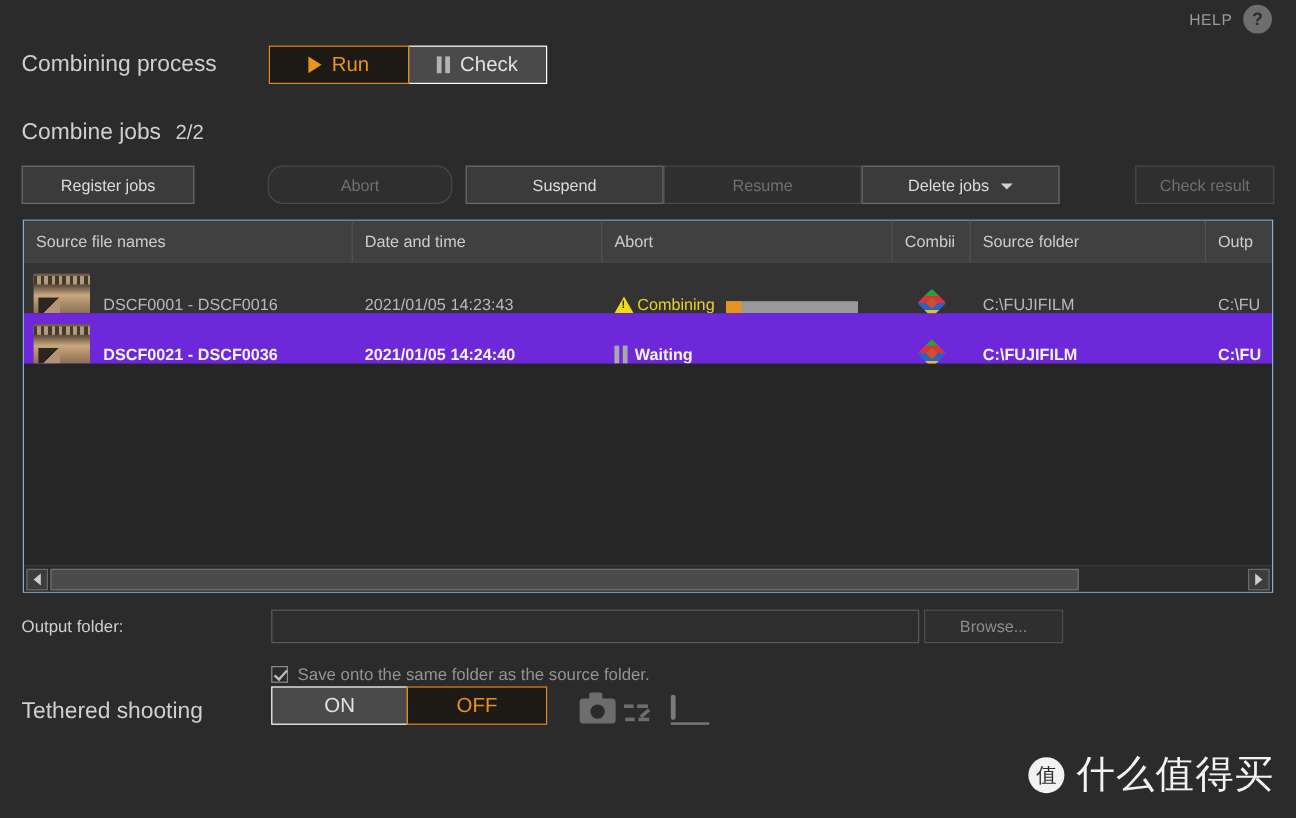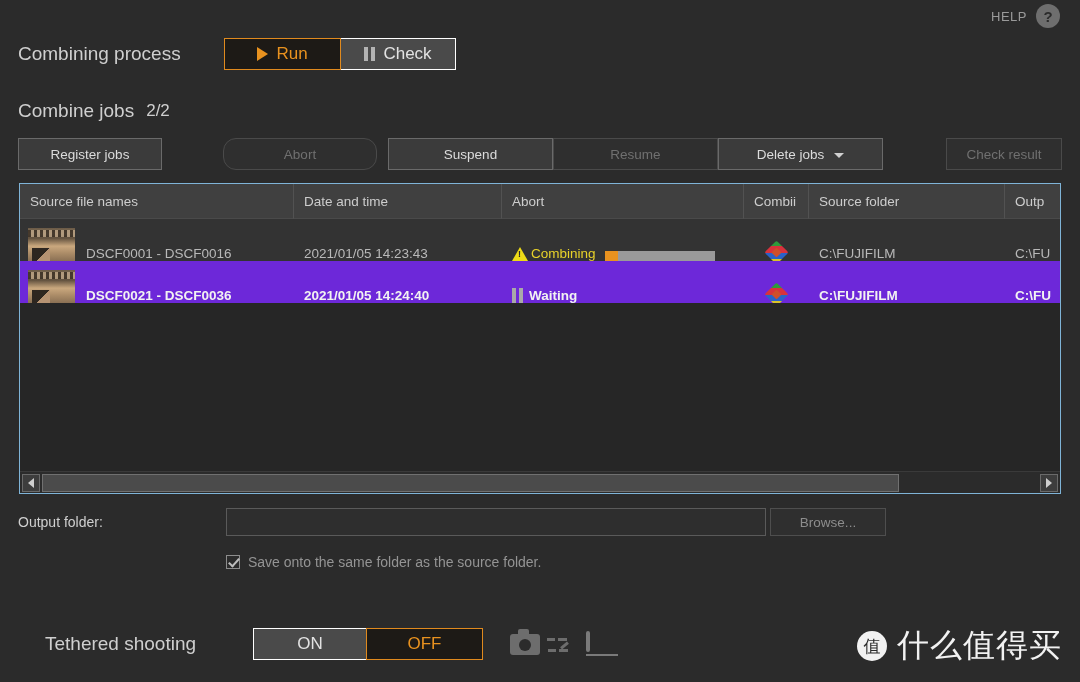--- a/index.html
+++ b/index.html
@@ -178,21 +178,21 @@
     position: relative; flex: 0 0 14px; cursor: pointer;
   }
   .chk::after {
     content: ""; position: absolute; left: 4px; top: 0px;
     width: 4px; height: 9px; border: solid #bdbdbd;
     border-width: 0 2px 2px 0; transform: rotate(42deg);
   }
   .chk-label { font-size: 14px; color: #949494; }
 
   
-  .teth-row { position: absolute; left: 18px; top: 628px; display: flex; align-items: center; margin-left: 27px; }
+  .teth-row { position: absolute; left: 18px; top: 572px; display: flex; align-items: flex-end; }
   .teth-title { font-size: 19px; color: #cfcfcf; width: 208px; }
   .teth-icons { display: flex; align-items: center; gap: 7px; margin-left: 27px; }
   .cam {
     width: 30px; height: 21px; background: #6d6d6d; border-radius: 3px; position: relative;
   }
   .cam::before {
     content: ""; position: absolute; left: 8px; top: -5px; width: 11px; height: 6px;
     background: #6d6d6d; border-radius: 2px 2px 0 0;
   }
   .cam::after {

